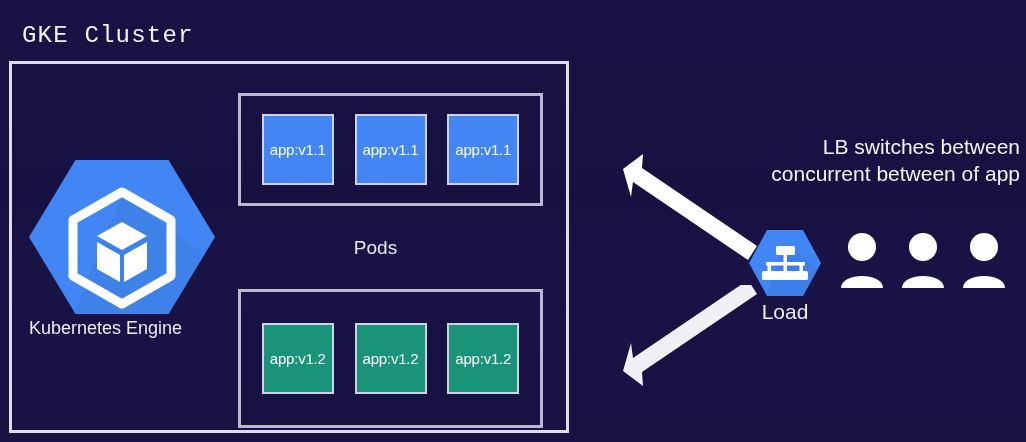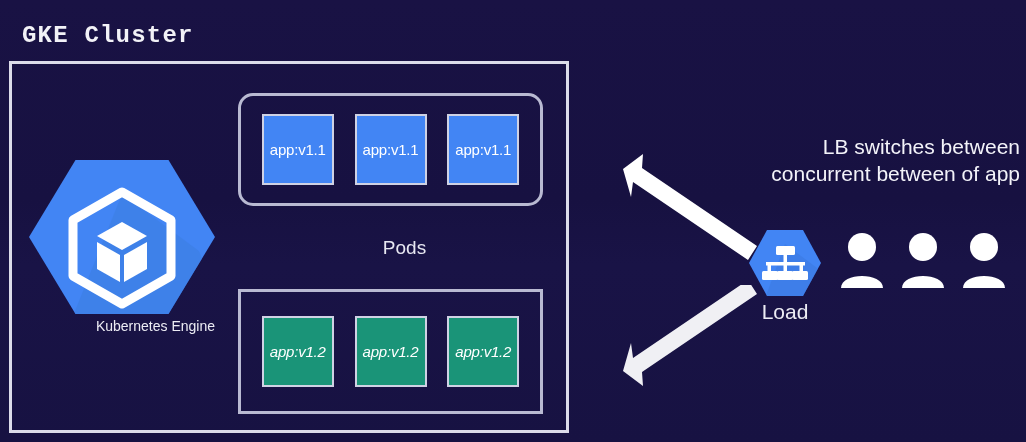--- a/index.html
+++ b/index.html
@@ -18,21 +18,21 @@
     -webkit-font-smoothing: antialiased;
   }
 
   
   #gke-title {
     position: absolute;
     left: 22px;
     top: 22px;
     font-family: "Liberation Mono", "DejaVu Sans Mono", monospace;
     font-size: 24px;
-    font-weight: bold;
+    font-weight: normal;
     letter-spacing: 1.2px;
     color: #f2f2f7;
   }
 
   
   #cluster-box {
     position: absolute;
     left: 9px;
     top: 61px;
     width: 560px;
@@ -46,28 +46,26 @@
   .pod-group {
     position: absolute;
     border: 3px solid #b9bad2;
     box-sizing: border-box;
   }
   #pod-group-v11 {
     left: 238px;
     top: 93px;
     width: 305px;
     height: 113px;
-    border-radius: 15px;
   }
   #pod-group-v12 {
     left: 238px;
     top: 289px;
     width: 305px;
-    height: 125px;
-    font-style: italic;
+    height: 139px;
   }
   .pod-row {
     position: absolute;
     inset: 0;
     display: flex;
     align-items: center;
     justify-content: space-evenly;
   }
   .pod {
     width: 72px;
@@ -81,21 +79,21 @@
     font-size: 15px;
     letter-spacing: -0.2px;
     line-height: 1;
     white-space: nowrap;
   }
   .pod.v11 { background: #4285f4; }
   .pod.v12 { background: #1a9478; }
 
   #pods-label {
     position: absolute;
-    left: 252px;
+    left: 223px;
     top: 237px;
     width: 305px;
     text-align: center;
     color: #e8e8f2;
     font-size: 19px;
   }
 
   
   #k8s-engine-group {
     position: absolute;
@@ -109,23 +107,23 @@
     left: 0;
     top: 0;
     width: 186px;
     height: 162px;
   }
   #k8s-label {
     position: absolute;
     left: 0;
     top: 162px;
     width: 186px;
-    text-align: right;
+    text-align: left;
     color: #ececf4;
-    font-size: 14px;
+    font-size: 18px;
   }
 
   
   #arrow-top, #arrow-bottom {
     position: absolute;
   }
   #arrow-top { left: 585px; top: 150px; width: 180px; height: 120px; }
   #arrow-bottom { left: 585px; top: 285px; width: 180px; height: 105px; }
 
   

